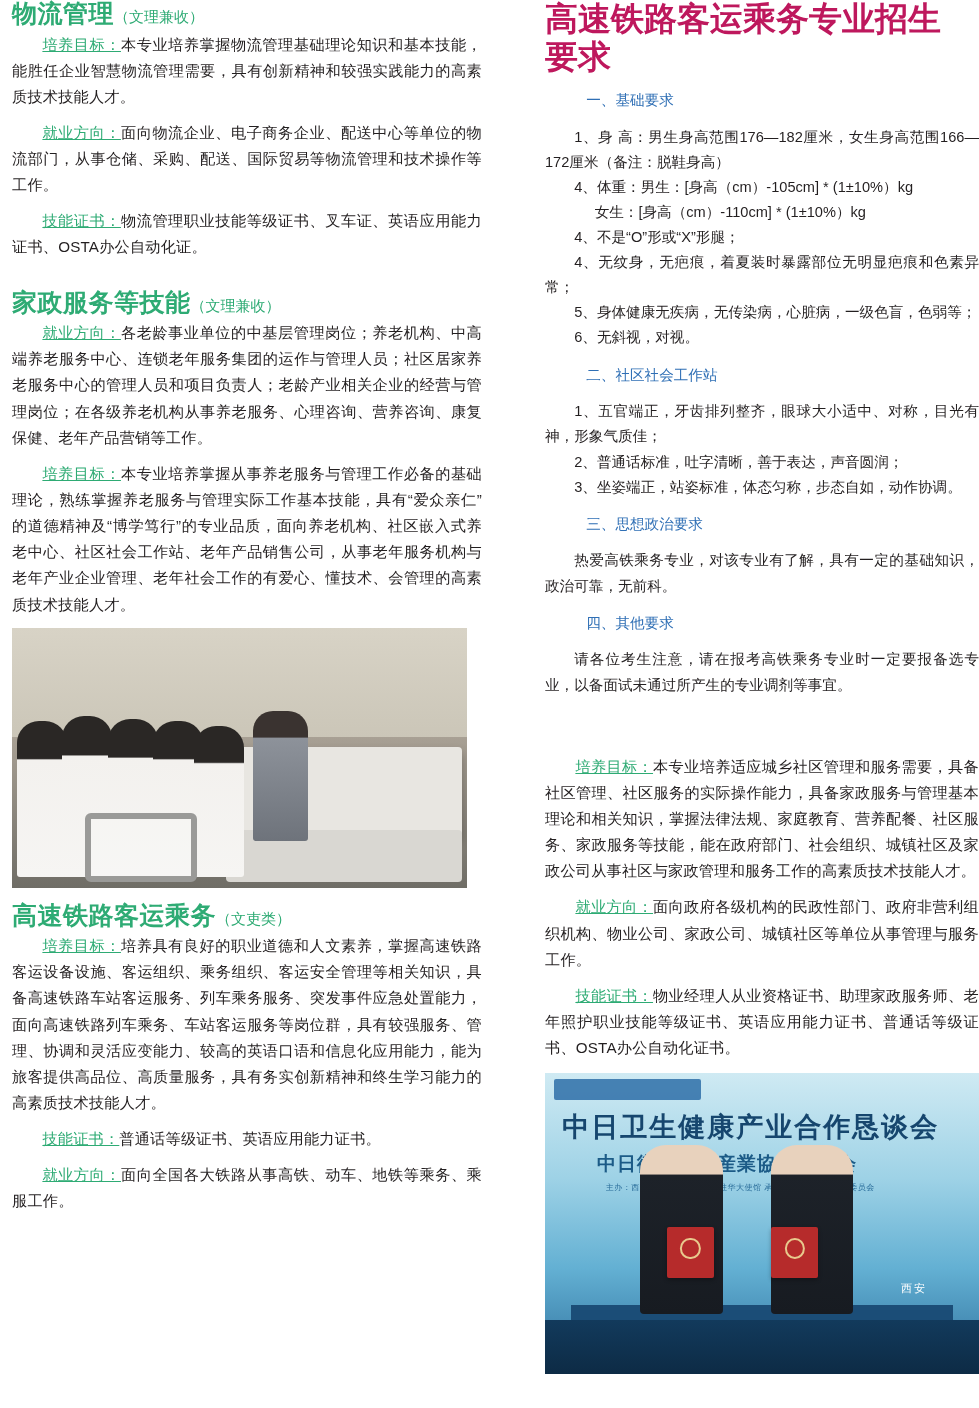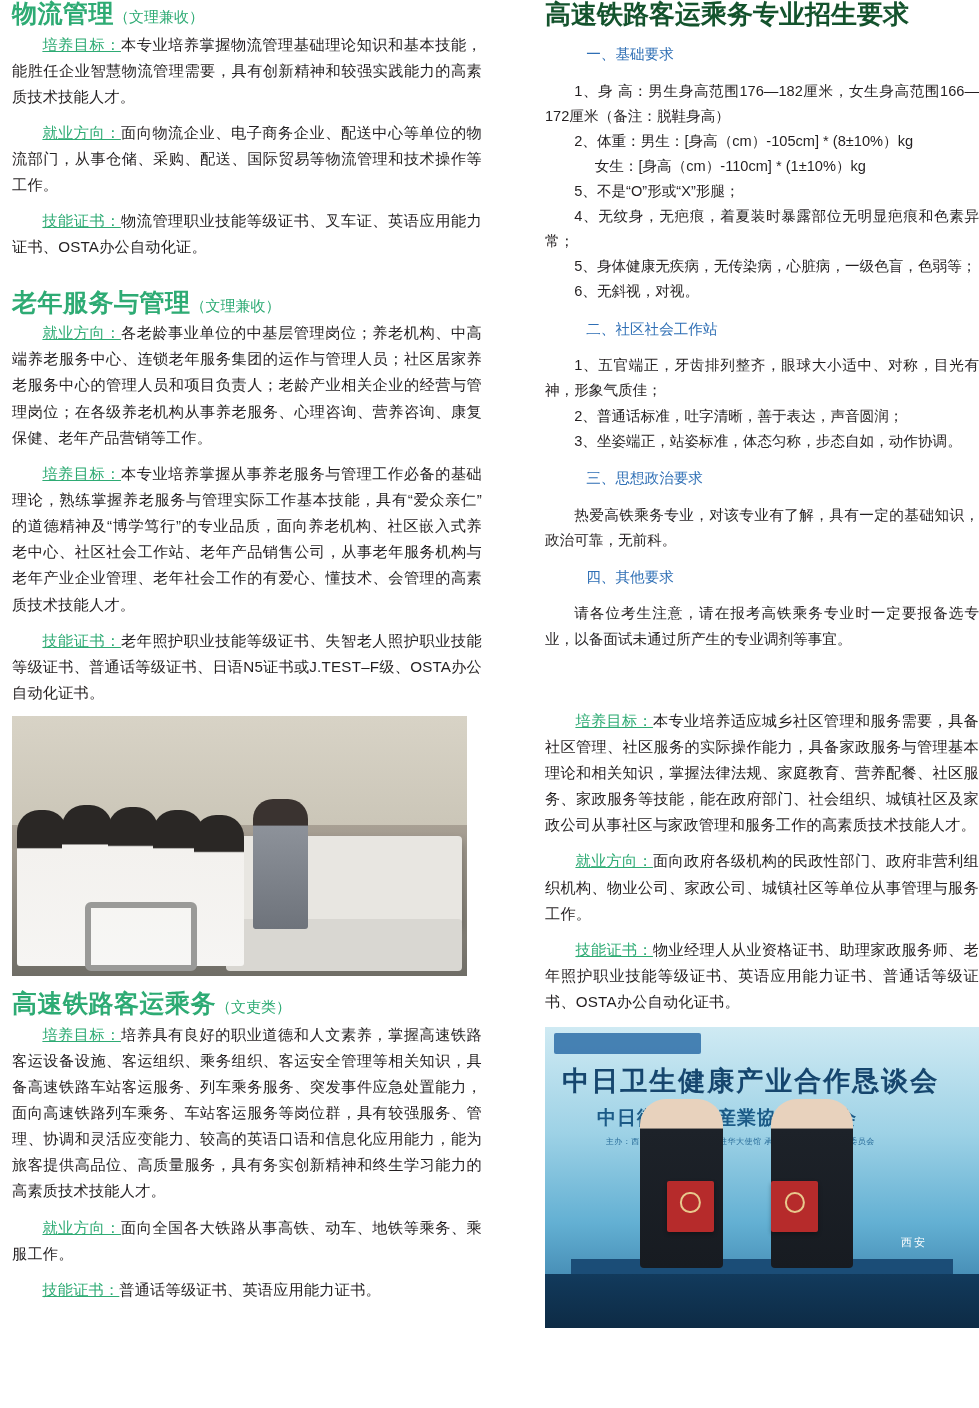--- a/index.html
+++ b/index.html
@@ -45,23 +45,23 @@
   }
   .major-head .sub {
     font-size: 15px;
     font-weight: normal;
     letter-spacing: 0px;
   }
   .major-head.teal .name,
   .major-head.teal .sub { color: #1fa98a; }
 
   .big-head {
-    color: #14532d;
+    color: #be185d;
     font-weight: bold;
-    font-size: 26px;
+    font-size: 33px;
     line-height: 1.15;
     margin: 0 8px 8px 0;
   }
 
   
   p.para {
     margin: 0 0 10px 0;
     font-size: 15.2px;
     line-height: 1.72;
     text-align: justify;
@@ -221,30 +221,27 @@
       </p>
       <p class="para">
         <span class="lbl">技能证书：</span><span>物流管理职业技能等级证书、叉车证、英语应用能力证书、OSTA办公自动化证。</span>
       </p>
     </div>
 
     <div class="spacer-md"></div>
 
     <div class="section">
       <div class="major-head">
-        <span class="name">老年服务与管理</span><span class="sub">（文理兼收）</span>
+        <span class="name">家政服务等技能</span><span class="sub">（文理兼收）</span>
       </div>
       <p class="para">
         <span class="lbl">就业方向：</span><span>各老龄事业单位的中基层管理岗位；养老机构、中高端养老服务中心、连锁老年服务集团的运作与管理人员；社区居家养老服务中心的管理人员和项目负责人；老龄产业相关企业的经营与管理岗位；在各级养老机构从事养老服务、心理咨询、营养咨询、康复保健、老年产品营销等工作。</span>
       </p>
       <p class="para">
         <span class="lbl">培养目标：</span><span>本专业培养掌握从事养老服务与管理工作必备的基础理论，熟练掌握养老服务与管理实际工作基本技能，具有“爱众亲仁”的道德精神及“博学笃行”的专业品质，面向养老机构、社区嵌入式养老中心、社区社会工作站、老年产品销售公司，从事老年服务机构与老年产业企业管理、老年社会工作的有爱心、懂技术、会管理的高素质技术技能人才。</span>
-      </p>
-      <p class="para">
-        <span class="lbl">技能证书：</span><span>老年照护职业技能等级证书、失智老人照护职业技能等级证书、普通话等级证书、日语N5证书或J.TEST–F级、OSTA办公自动化证书。</span>
       </p>
     </div>
 
     <div class="photo photo-1">
       <div class="bedroom-wall"></div>
       <div class="bedroom-floor"></div>
       <div class="bed"></div>
       <div class="bed2"></div>
       <div class="nurse n1"></div>
       <div class="nurse n2"></div>
@@ -256,39 +253,39 @@
     </div>
 
     <div class="section">
       <div class="major-head">
         <span class="name">高速铁路客运乘务</span><span class="sub">（文吏类）</span>
       </div>
       <p class="para">
         <span class="lbl">培养目标：</span><span>培养具有良好的职业道德和人文素养，掌握高速铁路客运设备设施、客运组织、乘务组织、客运安全管理等相关知识，具备高速铁路车站客运服务、列车乘务服务、突发事件应急处置能力，面向高速铁路列车乘务、车站客运服务等岗位群，具有较强服务、管理、协调和灵活应变能力、较高的英语口语和信息化应用能力，能为旅客提供高品位、高质量服务，具有务实创新精神和终生学习能力的高素质技术技能人才。</span>
       </p>
       <p class="para">
+        <span class="lbl">技能证书：</span><span>普通话等级证书、英语应用能力证书。</span>
+      </p>
+      <p class="para">
         <span class="lbl">就业方向：</span><span>面向全国各大铁路从事高铁、动车、地铁等乘务、乘服工作。</span>
-      </p>
-      <p class="para">
-        <span class="lbl">技能证书：</span><span>普通话等级证书、英语应用能力证书。</span>
       </p>
     </div>
 
   </div>
 
   <div class="col col-right">
 
     <div class="big-head">高速铁路客运乘务专业招生要求</div>
 
     <div class="req-group">
       <p class="sec-lbl">一、基础要求</p>
       <p class="req">1、身 高：男生身高范围176—182厘米，女生身高范围166—172厘米（备注：脱鞋身高）</p>
-      <p class="req">2、体重：男生：[身高（cm）-105cm] * (8±10%）kg</p>
+      <p class="req">4、体重：男生：[身高（cm）-105cm] * (1±10%）kg</p>
       <p class="req sub2">女生：[身高（cm）-110cm] * (1±10%）kg</p>
-      <p class="req">5、不是“O”形或“X”形腿；</p>
+      <p class="req">4、不是“O”形或“X”形腿；</p>
       <p class="req">4、无纹身，无疤痕，着夏装时暴露部位无明显疤痕和色素异常；</p>
       <p class="req">5、身体健康无疾病，无传染病，心脏病，一级色盲，色弱等；</p>
       <p class="req">6、无斜视，对视。</p>
     </div>
 
     <div class="req-group">
       <p class="sec-lbl">二、社区社会工作站</p>
       <p class="req">1、五官端正，牙齿排列整齐，眼球大小适中、对称，目光有神，形象气质佳；</p>
       <p class="req">2、普通话标准，吐字清晰，善于表达，声音圆润；</p>
       <p class="req">3、坐姿端正，站姿标准，体态匀称，步态自如，动作协调。</p>

